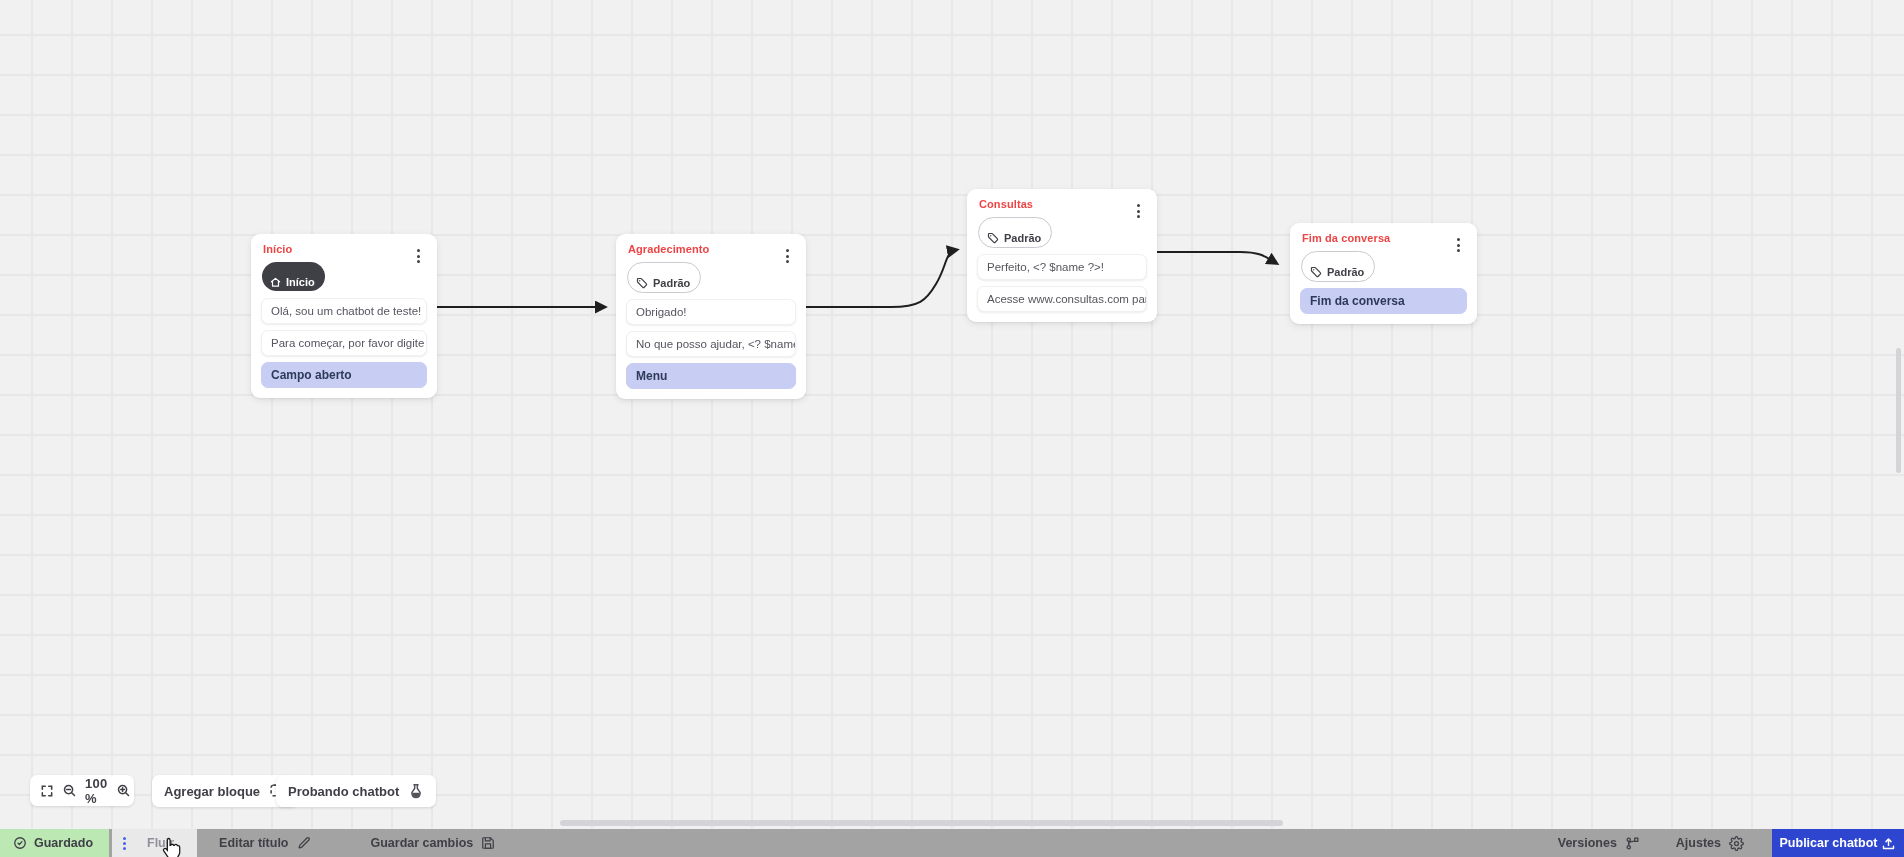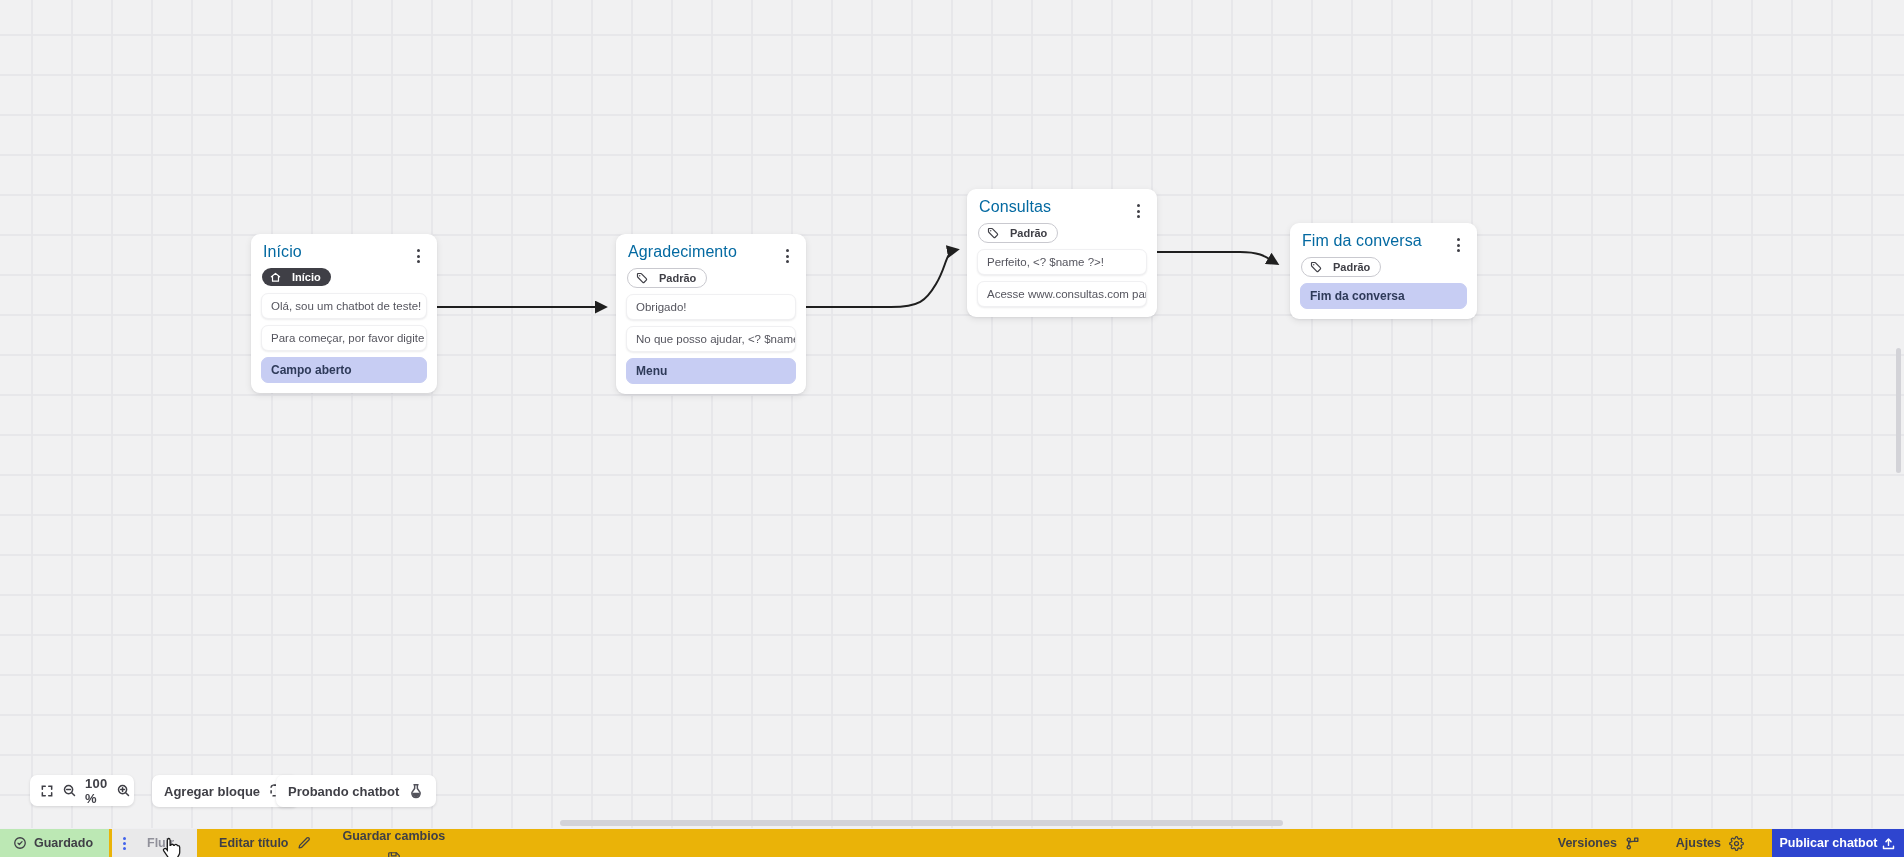--- a/index.html
+++ b/index.html
@@ -17,25 +17,25 @@
     background-position:-9px -6px;
   }
 
   
   .edges { position:absolute; inset:0; pointer-events:none; z-index:2; }
 
   
   .flow-node { position:absolute; z-index:3; background:#fff; border-radius:9px;
     box-shadow:0 1px 2px rgba(16,16,20,.05), 0 2px 7px rgba(16,16,20,.09);
     padding:9px 10px 10px; cursor:grab; }
-  .node-title { font-size:16px; font-weight:400; color:#0369a1; letter-spacing:.1px; padding-left:2px; }
+  .node-title { font-size:11px; font-weight:700; color:#ef4444; letter-spacing:.1px; padding-left:2px; }
   .node-kebab { position:absolute; top:13px; right:15px; display:flex; flex-direction:column; gap:2.5px; cursor:pointer; padding:2px; }
   .node-kebab i { width:3px; height:3px; border-radius:50%; background:#3f3f46; }
-  .node-badge { display:inline-flex; align-items:center; gap:11px; margin-top:7px; margin-left:1px;
-    border-radius:999px; font-size:11px; font-weight:700; padding:3px 10px 3px 8px; line-height:12px; }
+  .node-badge { display:inline-flex; align-items:center; gap:5px; margin-top:7px; margin-left:1px;
+    border-radius:999px; font-size:11px; font-weight:700; padding:14px 10px 3px 8px; line-height:12px; }
   .badge-dark { background:#3f3f46; color:#fff; }
   .badge-outline { background:#fff; color:#3f3f46; border:1.5px solid #c9c9cf; }
   .node-card { margin-top:6px; background:#fff; border:1px solid #f0f0f2;
     box-shadow:0 1px 2px rgba(16,16,20,.08); border-radius:7px; padding:5px 9px;
     font-size:11.5px; line-height:14px; color:#55555e; white-space:nowrap; overflow:hidden; cursor:pointer; }
   .node-card.action { background:#c7cdf3; border-color:#c7cdf3; box-shadow:none;
     color:#2e3a59; font-weight:700; font-size:12px; }
 
   
   .float-btn { position:absolute; z-index:4; top:775px; height:31px; background:#fff;
@@ -47,31 +47,31 @@
   .zoom-value { font-size:13px; font-weight:700; color:#3f3f46; letter-spacing:.3px; }
 
   
   .h-scrollbar { position:absolute; z-index:5; left:560px; top:820px; width:723px; height:6px;
     border-radius:3px; background:#d3d3d8; cursor:pointer; }
   .v-scrollbar { position:absolute; z-index:5; right:3px; top:348px; width:5px; height:125px;
     border-radius:3px; background:#d3d3d8; cursor:pointer; }
 
   
   .footer { position:absolute; z-index:6; left:0; bottom:0; width:1904px; height:29px;
-    background:#eab308; border-top:1px solid #efeff2; display:flex; align-items:stretch;
+    background:#a3a3a3; border-top:1px solid #efeff2; display:flex; align-items:stretch;
     font-size:12.5px; font-weight:700; color:#3f3f46; }
   .saved-chip { display:flex; align-items:center; gap:7px; padding:0 16px 0 13px; background:#bce8b4; }
   .flow-tab { margin-left:3px; width:85px; background:#e9e9ea; display:flex; align-items:center;
     justify-content:center; position:relative; cursor:pointer; }
   .flow-tab .tab-dots { position:absolute; left:11px; top:8px; display:flex; flex-direction:column; gap:2px; }
   .flow-tab .tab-dots i { width:3px; height:3px; border-radius:50%; background:#4263eb; }
   .flow-tab-label { color:#90909a; font-weight:700; margin-left:12px; }
   .footer-item { display:flex; align-items:center; gap:8px; cursor:pointer; }
   .edit-title { margin-left:22px;text-align:right; }
-  .save-changes { margin-left:32px;flex-direction:column; }
+  .save-changes { margin-left:60px; }
   .spacer { flex:1; }
   .versions { margin-right:36px; }
   .settings { margin-right:28px; }
   .publish-btn { width:132px; background:#2e45cf; color:#fff; display:flex; align-items:center;
     justify-content:center; gap:4px; font-weight:700; cursor:pointer; border:none; font-size:12.5px; }
 
   .icon { display:inline-flex; align-items:center; justify-content:center; }
   svg { display:block; }
 
   .pointer-cursor { position:absolute; z-index:9; left:160px; top:837px; pointer-events:none; }

